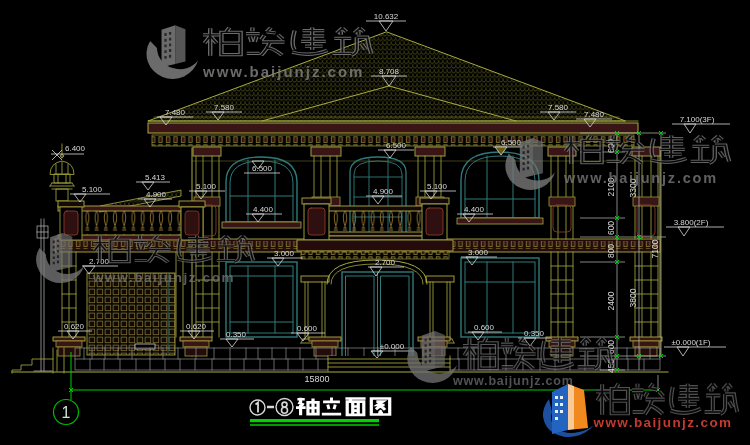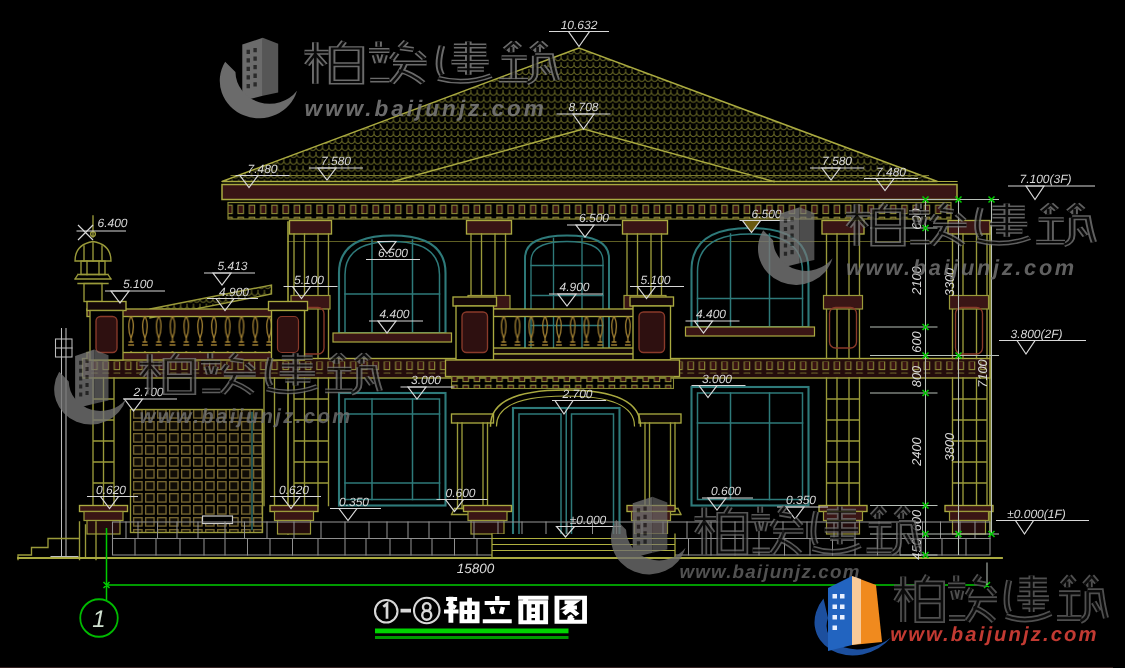--- a/index.html
+++ b/index.html
@@ -1,16 +1,16 @@
 <!DOCTYPE html>
 <html><head>
 <meta charset="utf-8">
 <style>
   html,body{margin:0;padding:0;background:#000;}
-  #page{width:742px;height:445px;position:relative;overflow:hidden;background:#fca5a5;font-style:italic;}
+  #page{width:742px;height:445px;position:relative;overflow:hidden;background:#15803d;}
   svg{position:absolute;top:0;left:0;}
   text{font-family:"Liberation Sans",sans-serif;}
 </style>
 </head>
 <body>
 <div id="page">
 <svg width="750" height="445" viewBox="0 0 750 445">
 <defs>
 
   <pattern id="tiles" width="4.3" height="4.6" patternUnits="userSpaceOnUse">

